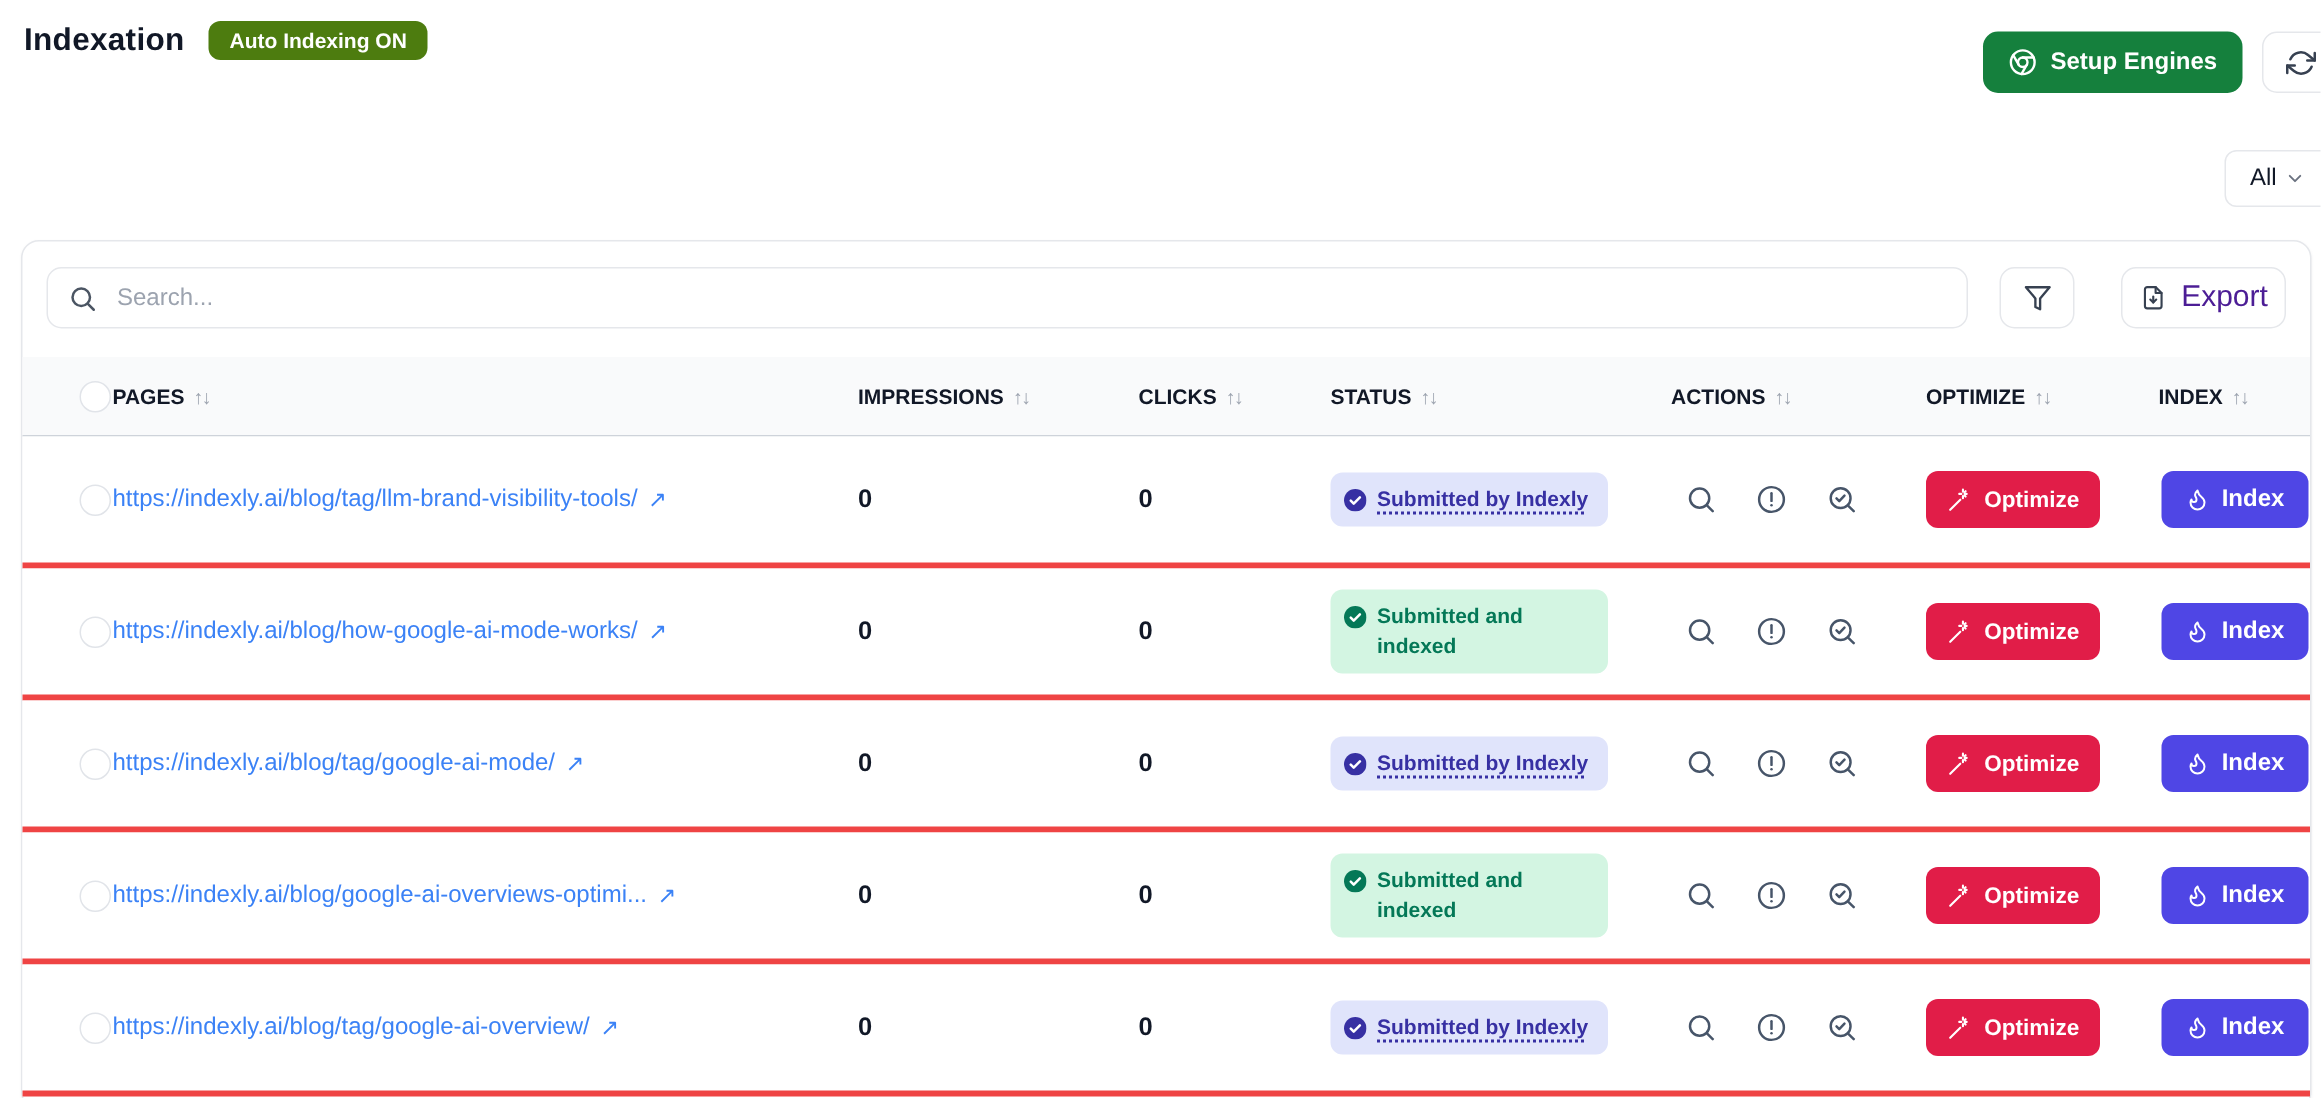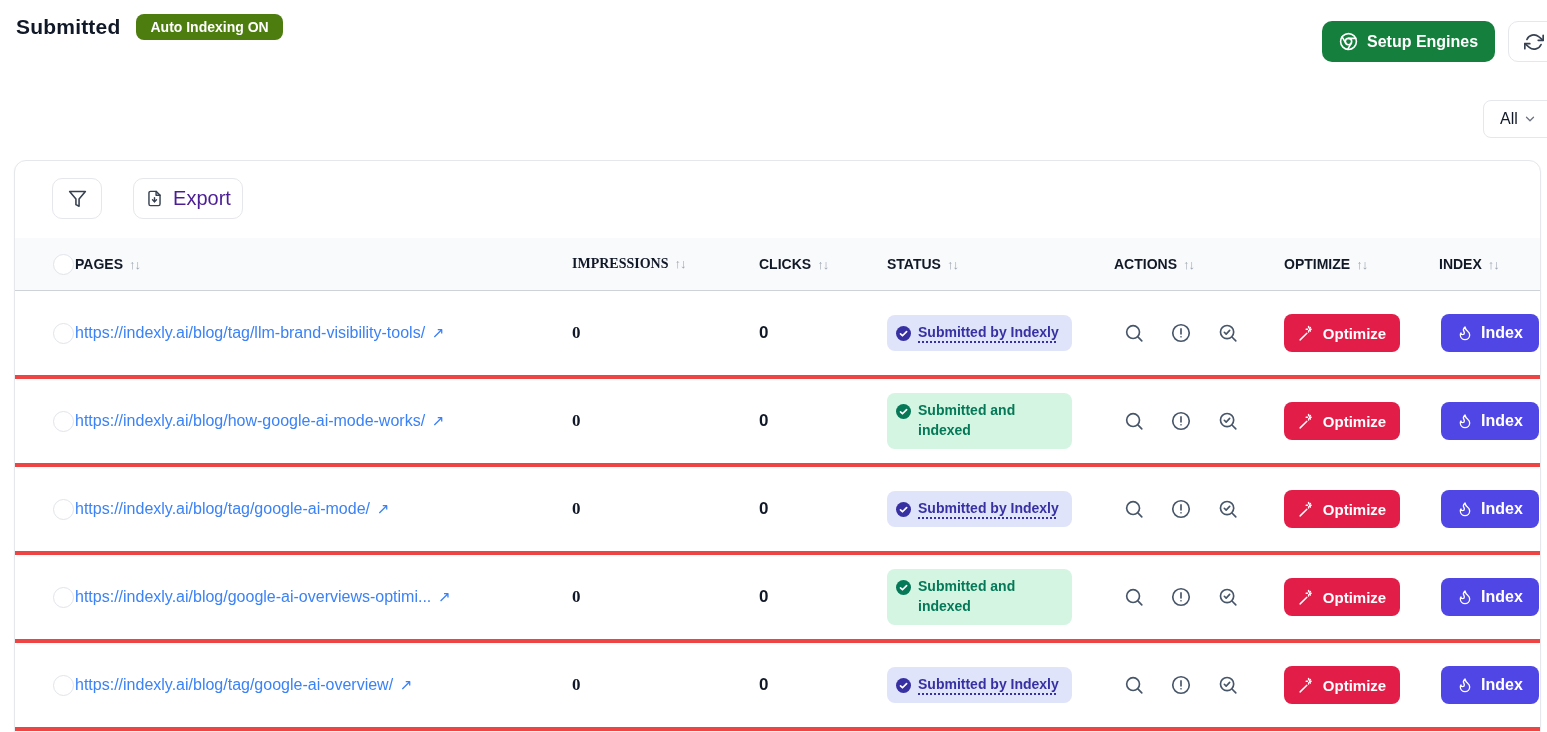--- a/index.html
+++ b/index.html
@@ -69,21 +69,21 @@
   }
 
   
   .thead {
     margin-top:19px; height:53px; background:#f9fafb;
     border-bottom:1px solid #ced3da;
     display:flex; align-items:center; padding-left:38px;
     font-size:14px; font-weight:700; color:#111827;
   }
   .col-pages { flex:1; display:flex; align-items:center; min-width:0; }
-  .col-imp    { width:187px; flex:none;font-family:Liberation Serif, serif; }
+  .col-imp    { width:187px; flex:none; }
   .col-clicks { width:128px; flex:none; }
   .col-status { width:227px; flex:none; }
   .col-actions{ width:170px; flex:none; }
   .col-opt    { width:155px; flex:none; }
   .col-index  { width:101px; flex:none; }
   .hcell { display:flex; align-items:center; cursor:pointer; }
   .sort { color:#9ca3af; font-size:13px; font-weight:400; margin-left:6px; letter-spacing:-1px; }
 
   .checkbox {
     width:21px; height:21px; flex:none; margin-right:1px;
@@ -126,21 +126,21 @@
     width:98px; height:38px; border:none; border-radius:8px; margin-left:2px;
     background:#4f46e5; color:#fff; font-size:16px; font-weight:700;
     display:flex; align-items:center; justify-content:center; gap:8px;
   }
 </style>
 </head>
 <body>
 
 <div class="page-header">
   <div class="title-row">
-    <span class="page-title">Submitted</span>
+    <span class="page-title">Indexation</span>
     <span class="auto-badge">Auto Indexing ON</span>
   </div>
 </div>
 
 <button class="btn-setup">
   <span style="display:flex;">
     <svg width="19" height="19" viewBox="0 0 24 24" fill="none" stroke="#ffffff" stroke-width="2" stroke-linecap="round">
       <circle cx="12" cy="12" r="10"></circle>
         <circle cx="12" cy="12" r="4"></circle>
       <line x1="21.17" y1="8" x2="12" y2="8"></line>
@@ -167,20 +167,29 @@
   <span style="display:flex;">
     <svg width="14" height="14" viewBox="0 0 24 24" fill="none" stroke="#6b7280" stroke-width="2.2" stroke-linecap="round" stroke-linejoin="round">
         <path d="M6 9l6 6 6-6"></path>
       </svg>
   </span>
 </div>
 
 <div class="card">
 
   <div class="toolbar">
+    <div class="search-box">
+      <span style="display:flex;">
+        <svg width="20" height="20" viewBox="0 0 24 24" fill="none" stroke="#4b5563" stroke-width="2" stroke-linecap="round">
+          <circle cx="11" cy="11" r="7"></circle>
+            <line x1="16.5" y1="16.5" x2="21" y2="21"></line>
+        </svg>
+      </span>
+      <input type="text" placeholder="Search..." style="">
+    </div>
     <button class="btn-filter">
       <span style="display:flex;">
         <svg width="21" height="21" viewBox="0 0 24 24" fill="none" stroke="#374151" stroke-width="1.8" stroke-linecap="round" stroke-linejoin="round">
           <polygon points="21 4 3 4 10.2 12.5 10.2 19 13.8 20.8 13.8 12.5 21 4"></polygon>
         </svg>
       </span>
     </button>
     <button class="btn-export">
       <span style="display:flex;">
         <svg width="19" height="19" viewBox="0 0 24 24" fill="none" stroke="#374151" stroke-width="1.8" stroke-linecap="round" stroke-linejoin="round">

